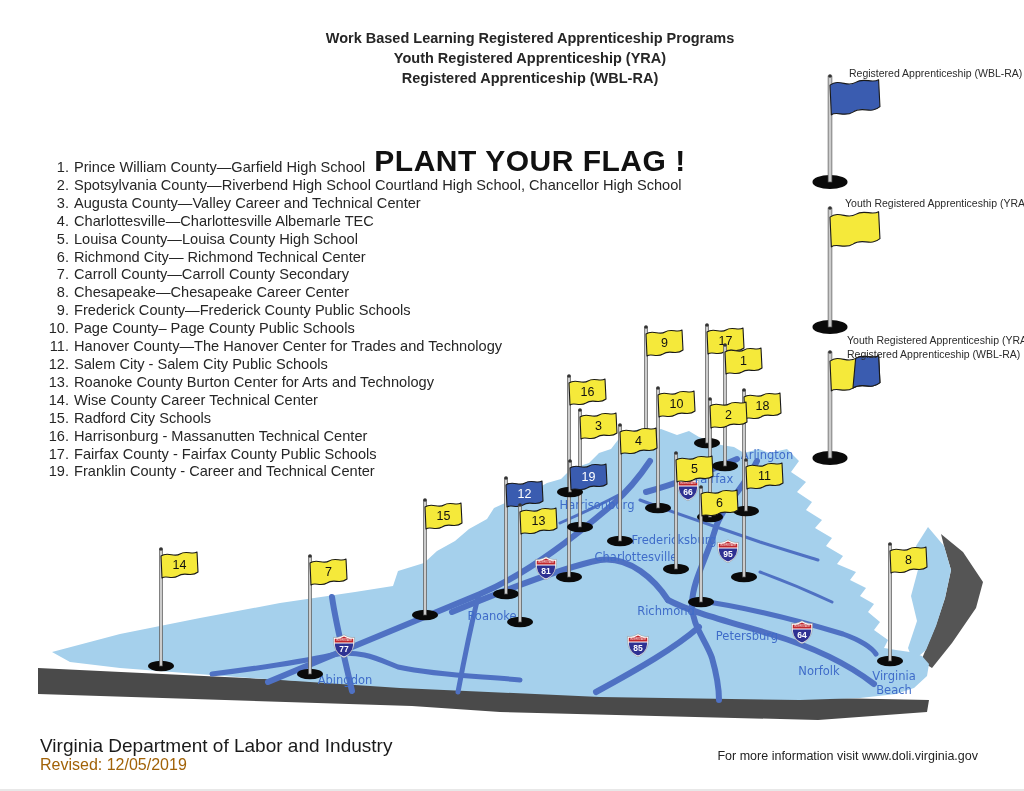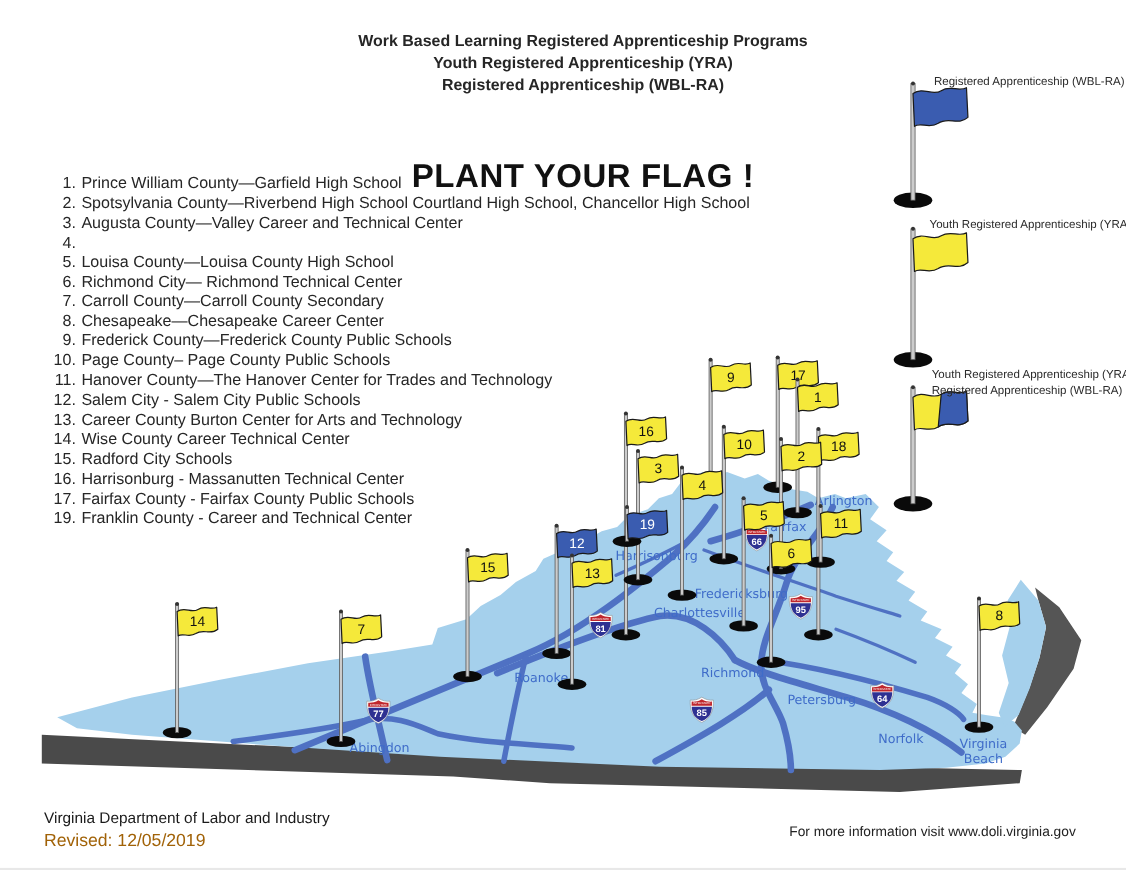--- a/index.html
+++ b/index.html
@@ -6,21 +6,21 @@
   .page{position:relative;width:1024px;height:789px;background:#ffffff;overflow:hidden;
         font-family:"Liberation Sans",sans-serif;color:#1e1e1e;}
   .hdr{position:absolute;left:300px;top:28px;width:460px;text-align:center;
        font-size:14.5px;line-height:20px;font-weight:600;color:#262626;}
   .big-title{position:absolute;left:300px;top:108px;width:460px;text-align:center;
        font-size:30px;font-weight:800;letter-spacing:.5px;color:#111;margin-top:36px;}
   .list{position:absolute;left:42px;top:159px;width:660px;font-size:14.6px;color:#262626;}
   .list-row{display:flex;line-height:17.9px;white-space:nowrap;font-weight:500;}
   .list-num{width:27px;text-align:right;margin-right:5px;flex:0 0 auto;}
   .map-svg{position:absolute;left:0;top:0;}
-  .foot-org{position:absolute;left:40px;top:735px;font-size:14px;font-weight:500;color:#1a1a1a;}
+  .foot-org{position:absolute;left:40px;top:735px;font-size:19px;font-weight:500;color:#1a1a1a;}
   .foot-rev{position:absolute;left:40px;top:756px;font-size:16px;color:#a16207;}
   .foot-info{position:absolute;right:46px;top:749px;font-size:12.5px;color:#222;text-align:right;}
 </style>
 </head>
 <body>
 
 <div class="page">
 
   <div class="hdr">
     <div>Work Based Learning Registered Apprenticeship Programs</div>
@@ -41,20 +41,21 @@
       <span class="list-text">Spotsylvania County—Riverbend High School Courtland High School, Chancellor High School</span>
     </div>
 
     <div class="list-row">
       <span class="list-num">3.</span>
       <span class="list-text">Augusta County—Valley Career and Technical Center</span>
     </div>
 
     <div class="list-row">
       <span class="list-num">4.</span>
+      <span class="list-text">Charlottesville—Charlottesville Albemarle TEC</span>
     </div>
 
     <div class="list-row">
       <span class="list-num">5.</span>
       <span class="list-text">Louisa County—Louisa County High School</span>
     </div>
 
     <div class="list-row">
       <span class="list-num">6.</span>
       <span class="list-text">Richmond City— Richmond Technical Center</span>
@@ -85,21 +86,21 @@
       <span class="list-text">Hanover County—The Hanover Center for Trades and Technology</span>
     </div>
 
     <div class="list-row">
       <span class="list-num">12.</span>
       <span class="list-text">Salem City - Salem City Public Schools</span>
     </div>
 
     <div class="list-row">
       <span class="list-num">13.</span>
-      <span class="list-text">Career County Burton Center for Arts and Technology</span>
+      <span class="list-text">Roanoke County Burton Center for Arts and Technology</span>
     </div>
 
     <div class="list-row">
       <span class="list-num">14.</span>
       <span class="list-text">Wise County Career Technical Center</span>
     </div>
 
     <div class="list-row">
       <span class="list-num">15.</span>
       <span class="list-text">Radford City Schools</span>

